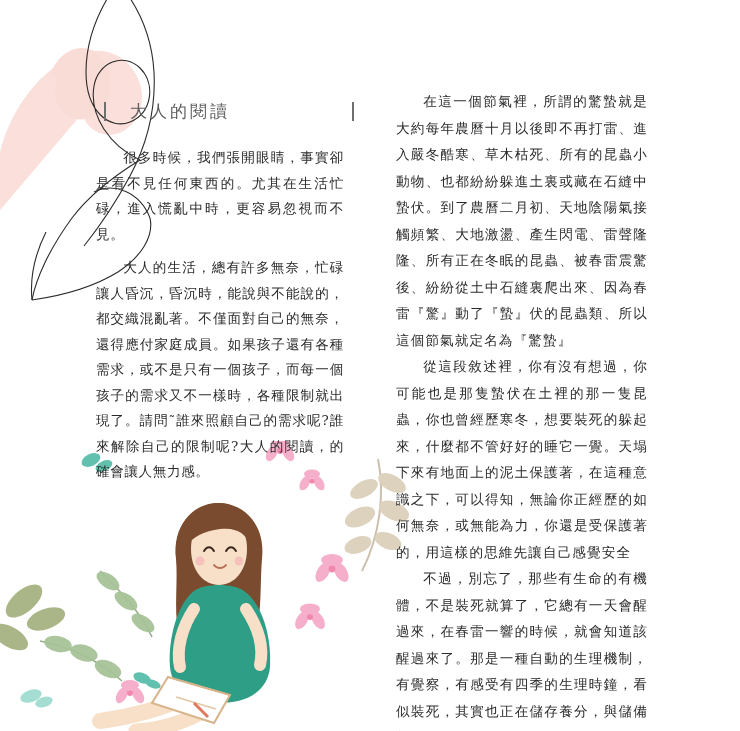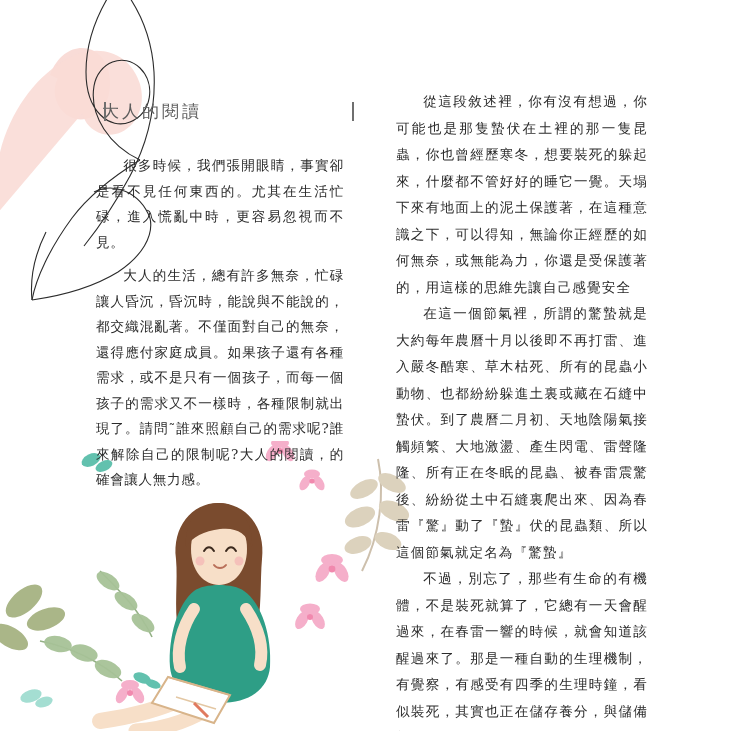--- a/index.html
+++ b/index.html
@@ -41,22 +41,22 @@
     position: absolute;
     left: 96px;
     top: 100px;
     width: 248px;
   }
   #section-title {
     font-size: 17px;
     letter-spacing: 3px;
     color: #5d5d5d;
     font-family: "DejaVu Sans", "Liberation Sans", sans-serif;
-    margin-bottom: 30px;
-    padding-left: 6px;
+    margin-bottom: 22px;
+    padding-left: 34px;
     position: relative;
     white-space: nowrap;
   }
   #section-title::before {
     content: "";
     position: absolute;
     left: 8px;
     top: 2px;
     bottom: 2px;
     width: 2px;
@@ -238,18 +238,18 @@
     </g>
   </svg>
 
   <div id="left-col">
     <div id="section-title">大人的閱讀</div>
     <p class="body-par indent" id="left-par-1">很多時候，我們張開眼睛，事實卻是看不見任何東西的。尤其在生活忙碌，進入慌亂中時，更容易忽視而不見。</p>
     <p class="body-par indent" id="left-par-2">大人的生活，總有許多無奈，忙碌讓人昏沉，昏沉時，能說與不能說的，都交織混亂著。不僅面對自己的無奈，還得應付家庭成員。如果孩子還有各種需求，或不是只有一個孩子，而每一個孩子的需求又不一樣時，各種限制就出現了。請問˜誰來照顧自己的需求呢?誰來解除自己的限制呢?大人的閱讀，的確會讓人無力感。</p>
   </div>
 
   <div id="right-col">
+    <p class="body-par indent">在這一個節氣裡，所謂的驚蟄就是大約每年農曆十月以後即不再打雷、進入嚴冬酷寒、草木枯死、所有的昆蟲小動物、也都紛紛躲進土裏或藏在石縫中蟄伏。到了農曆二月初、天地陰陽氣接觸頻繁、大地激盪、產生閃電、雷聲隆隆、所有正在冬眠的昆蟲、被春雷震驚後、紛紛從土中石縫裏爬出來、因為春雷『驚』動了『蟄』伏的昆蟲類、所以這個節氣就定名為『驚蟄』</p>
     <p class="body-par indent">從這段敘述裡，你有沒有想過，你可能也是那隻蟄伏在土裡的那一隻昆蟲，你也曾經歷寒冬，想要裝死的躲起來，什麼都不管好好的睡它一覺。天塌下來有地面上的泥土保護著，在這種意識之下，可以得知，無論你正經歷的如何無奈，或無能為力，你還是受保護著的，用這樣的思維先讓自己感覺安全</p>
-    <p class="body-par indent">在這一個節氣裡，所謂的驚蟄就是大約每年農曆十月以後即不再打雷、進入嚴冬酷寒、草木枯死、所有的昆蟲小動物、也都紛紛躲進土裏或藏在石縫中蟄伏。到了農曆二月初、天地陰陽氣接觸頻繁、大地激盪、產生閃電、雷聲隆隆、所有正在冬眠的昆蟲、被春雷震驚後、紛紛從土中石縫裏爬出來、因為春雷『驚』動了『蟄』伏的昆蟲類、所以這個節氣就定名為『驚蟄』</p>
     <p class="body-par indent">不過，別忘了，那些有生命的有機體，不是裝死就算了，它總有一天會醒過來，在春雷一響的時候，就會知道該醒過來了。那是一種自動的生理機制，有覺察，有感受有四季的生理時鐘，看似裝死，其實也正在儲存養分，與儲備能量，</p>
   </div>
 
 </div>
 
 </body></html>

